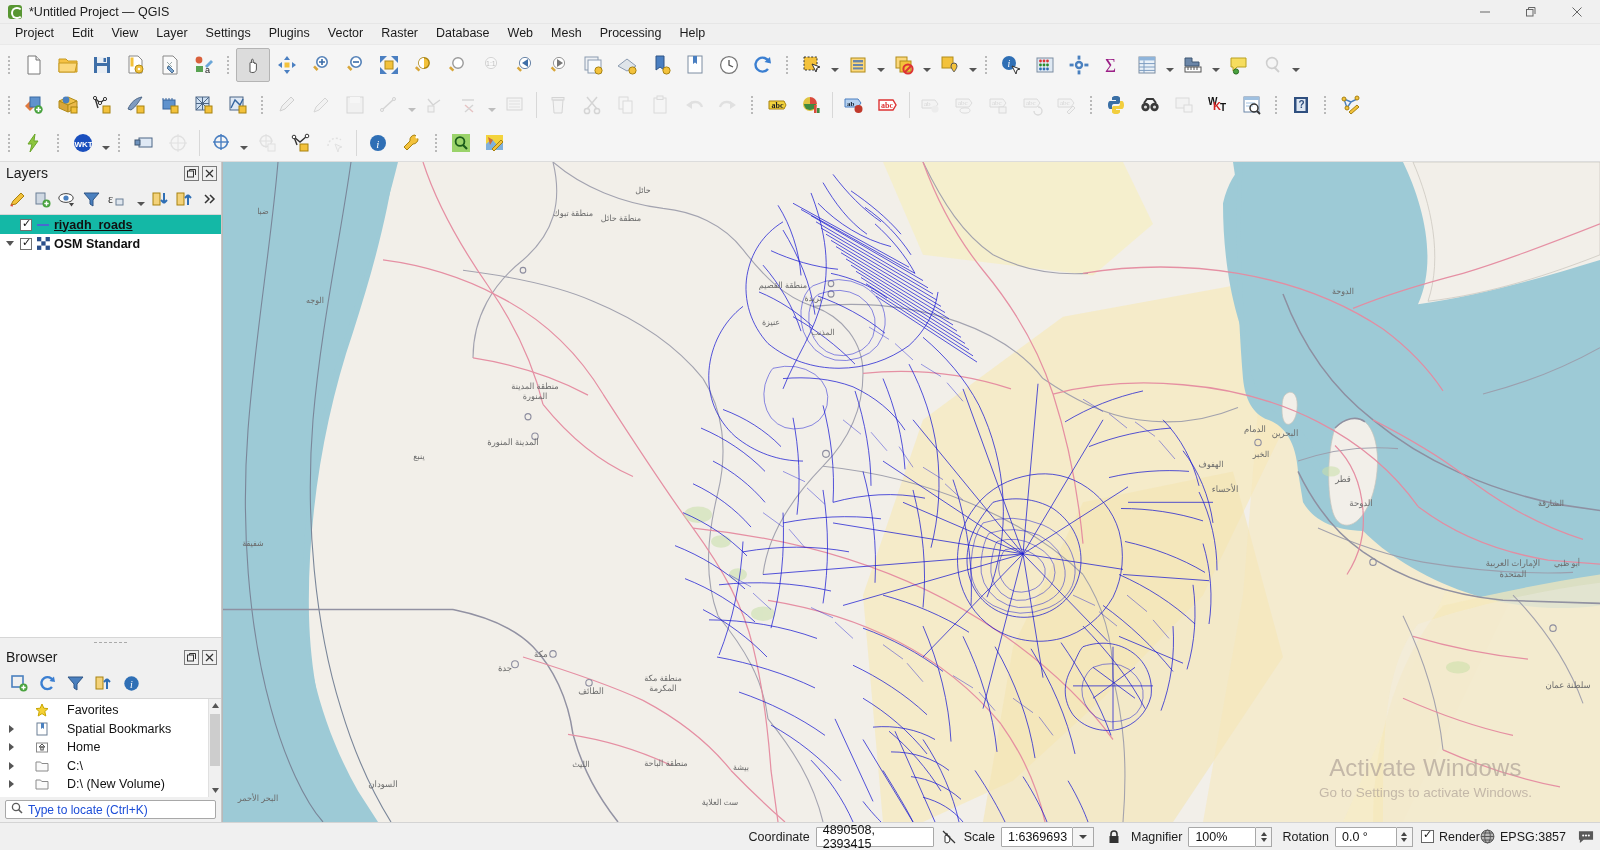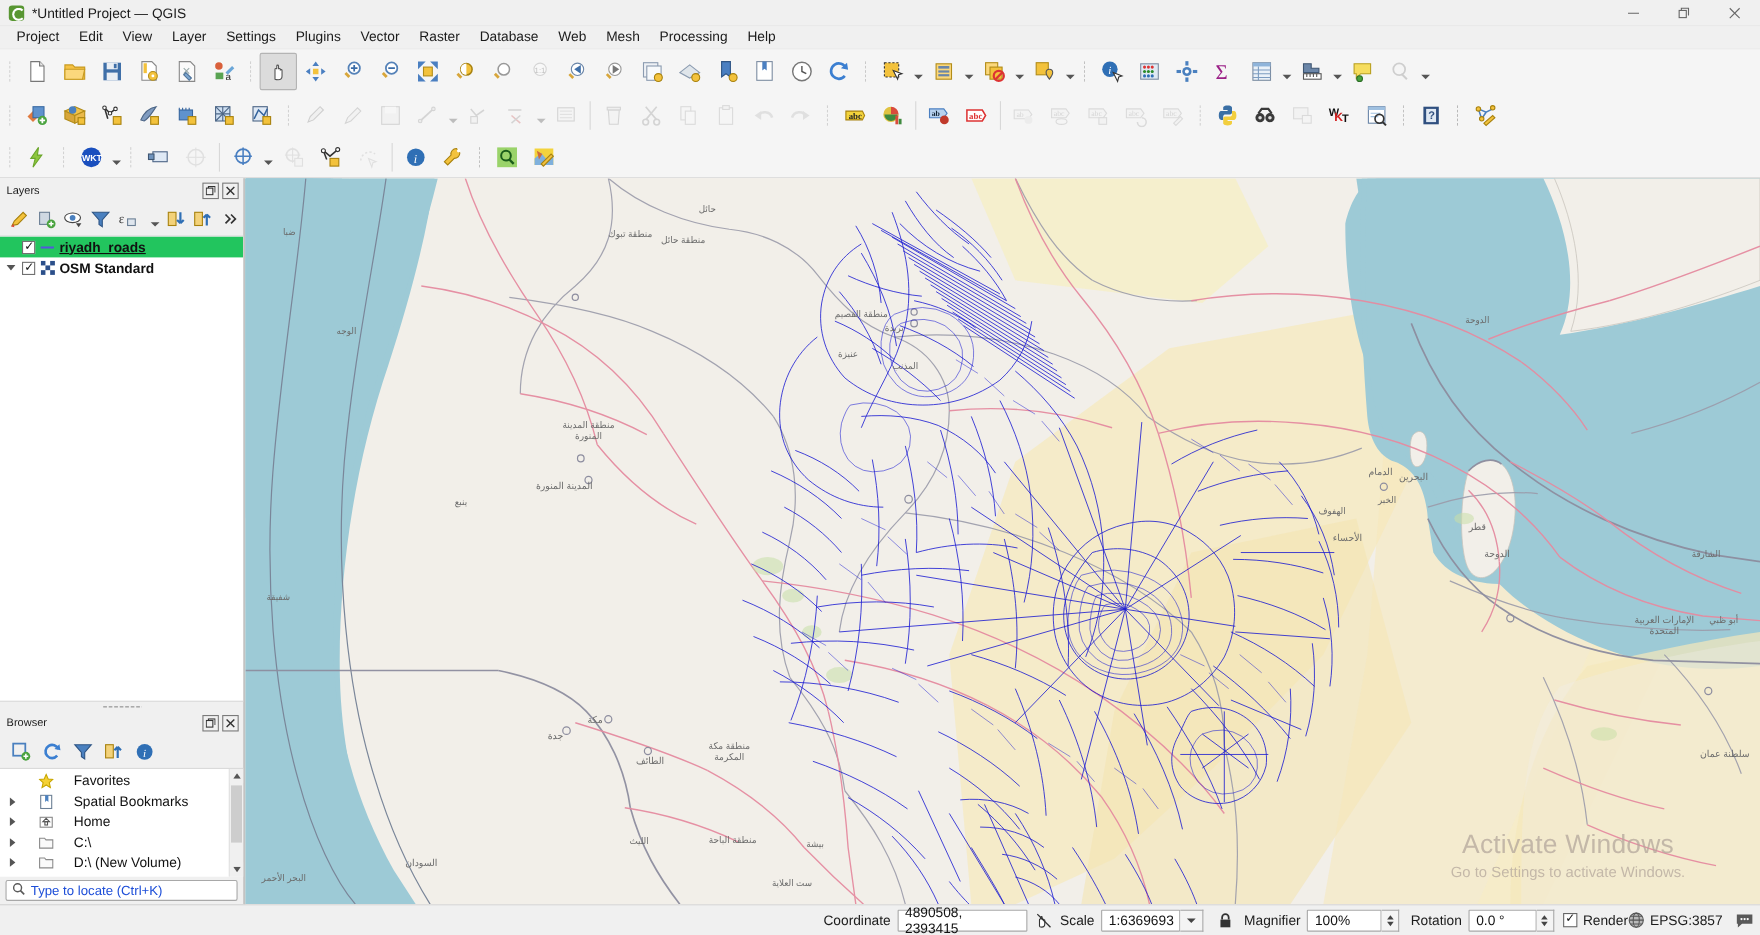--- a/index.html
+++ b/index.html
@@ -53,30 +53,30 @@
   .dis { opacity:0.35; }
 
   
   .main { flex:1; display:flex; min-height:0; }
 
   
   .left { width:222px; flex:none; display:flex; flex-direction:column; background:#f0f0f0; border-right:1px solid #c8c8c8;}
   .panel-head {
     height:22px; display:flex; align-items:center; padding:0 4px 0 6px; flex:none;
   }
-  .panel-title { font-size:10px; color:#1b1b1b; }
+  .panel-title { font-size:14px; color:#1b1b1b; }
   .panel-btns { margin-left:auto; display:flex; gap:3px; }
   .pbtn { width:15px;height:15px; border:1px solid #7a7a7a; display:flex;align-items:center;justify-content:center; background:#f0f0f0;}
   .pbtn svg{display:block;}
   .panel-toolbar { height:30px; display:flex; align-items:center; padding-left:6px; gap:2px; flex:none;}
   .ptb { width:26px;height:26px; display:flex;align-items:center;justify-content:center; position:relative;}
   .ptb.wide{width:32px;}
   .layers-list { flex:none; height:424px; background:#fff; border-top:1px solid #d6d6d6; border-bottom:1px solid #d6d6d6; overflow:hidden;}
   .layer-row { height:19px; display:flex; align-items:center; padding-left:4px; gap:4px;}
-  .layer-row.sel { background:#22c55e; }
+  .layer-row.sel { background:#14b8a6; }
   .expander { width:12px; height:12px; display:flex;align-items:center;justify-content:center; flex:none;}
   .expander.open::after{content:""; border-left:4px solid transparent;border-right:4px solid transparent;border-top:5px solid #555;}
   .expander.none{}
   .chk { width:12px;height:12px; border:1px solid #707070; background:#fff; flex:none; position:relative;}
   .chk::after{content:"\2713"; position:absolute; left:1px; top:-3px; font-size:11px; color:#111;}
   .lyr-sym { width:14px; height:14px; flex:none; display:flex;align-items:center;justify-content:center;}
   .lyr-name { font-size:12.5px; color:#111; white-space:nowrap;}
   .lyr-name.bold { font-weight:bold; }
   .lyr-name.ul { text-decoration:underline; font-weight:bold;}
   .panel-split { height:8px; display:flex;align-items:center;justify-content:center; flex:none;}

